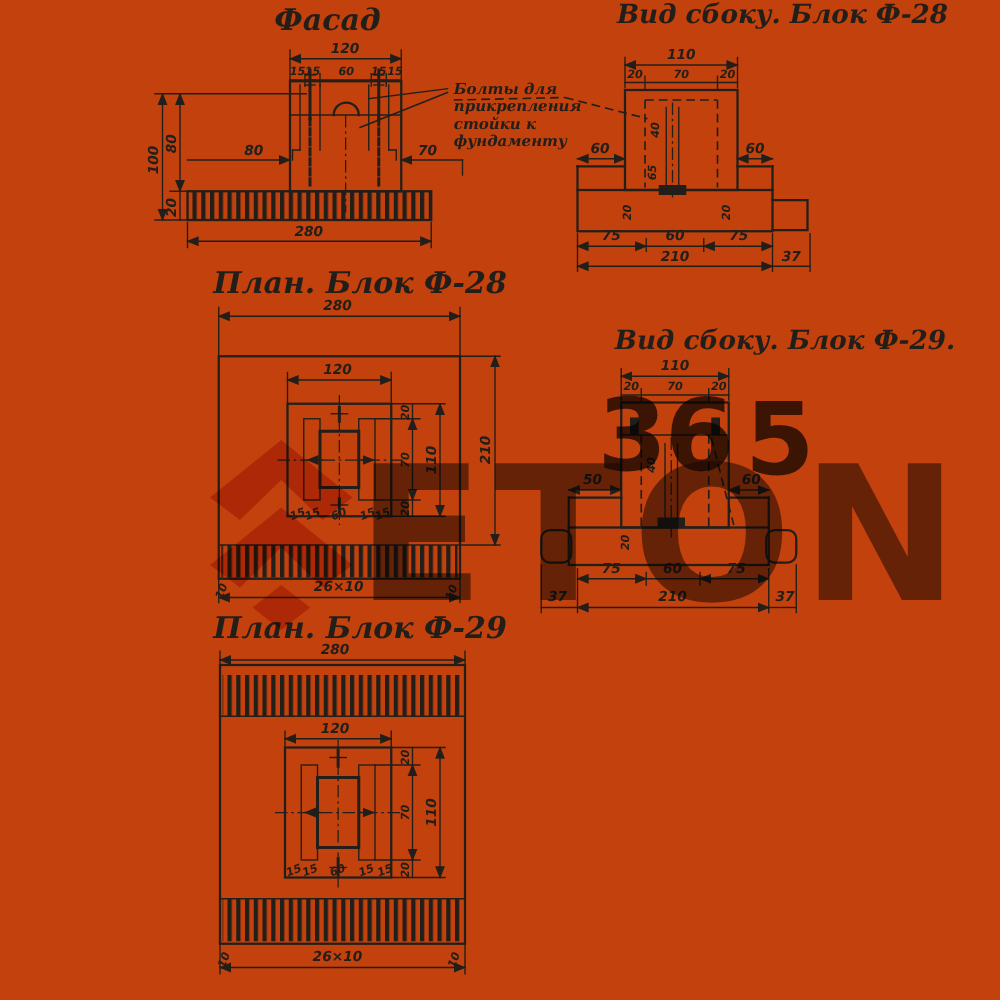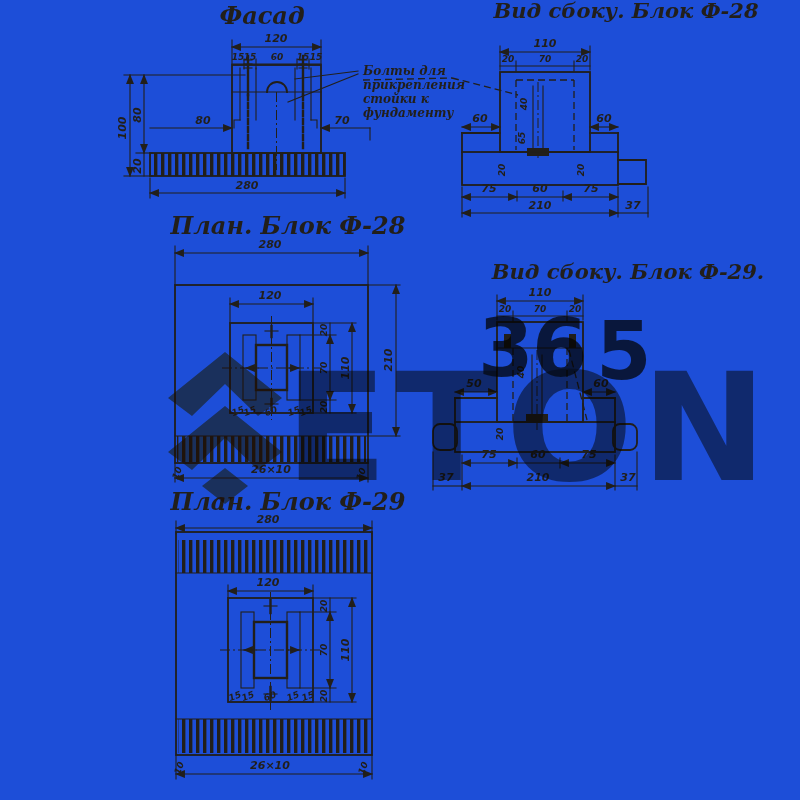--- a/index.html
+++ b/index.html
@@ -1,16 +1,16 @@
 <!DOCTYPE html>
 <html><head>
 <meta charset="utf-8">
 <style>
   html,body{margin:0;padding:0;background:#ffffff;}
-  .stage{position:relative;width:800px;height:800px;background:#1d4ed8;overflow:hidden;}
+  .stage{position:relative;width:800px;height:800px;background:#c2410c;overflow:hidden;}
   svg{display:block;}
   svg text{font-family:"DejaVu Sans",sans-serif;fill:#221f1a;}
   .title{font:italic 700 24px "DejaVu Serif",serif;}
   .title-sm{font:italic 700 21px "DejaVu Serif",serif;}
   .num{font:italic 700 11px "DejaVu Sans",sans-serif;}
   .num-sm{font:italic 700 9px "DejaVu Sans",sans-serif;}
   .ann{font:italic 700 12px "DejaVu Serif",serif;}
   .ln{fill:none;stroke:#221f1a;stroke-width:1.8;stroke-linecap:square;}
   .ln2{fill:none;stroke:#221f1a;stroke-width:2.4;stroke-linecap:square;}
   .thin{fill:none;stroke:#221f1a;stroke-width:1.1;stroke-linecap:square;}

